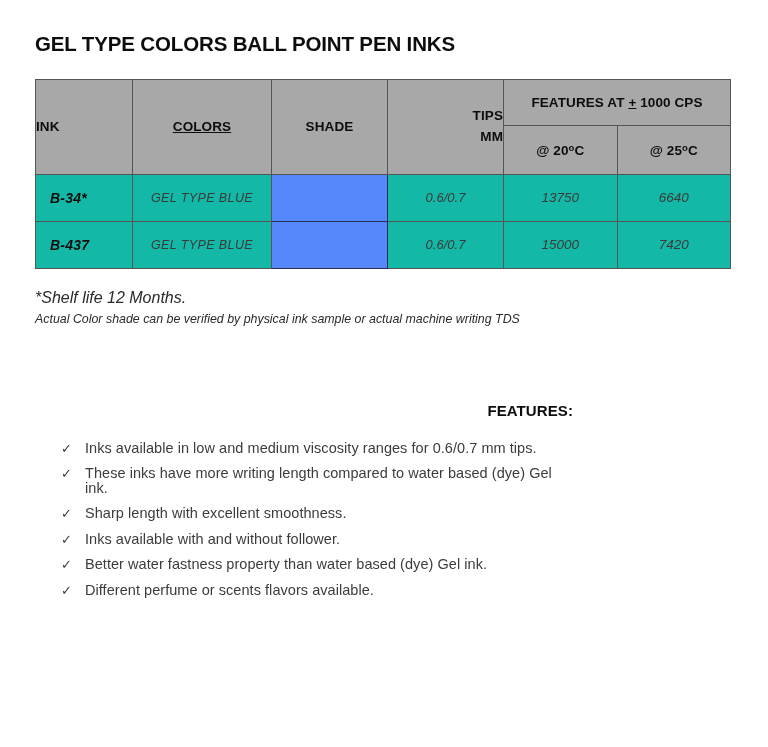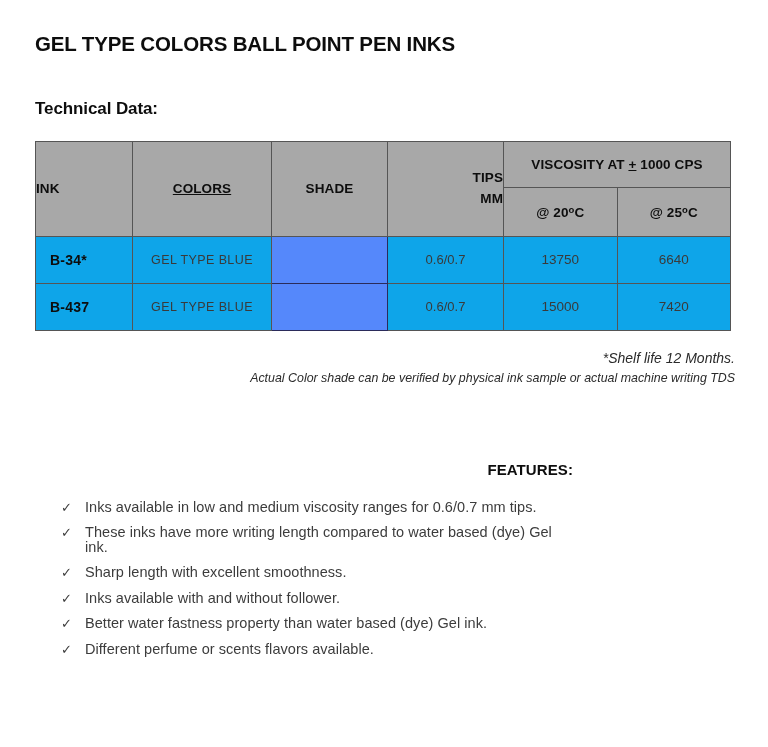--- a/index.html
+++ b/index.html
@@ -67,25 +67,26 @@
   th.col-tips      { width: 115px; text-align: right; line-height: 1.55; }
   th.col-visc      { text-align: center; height: 38px; }
   th.col-t20,
   th.col-t25       { width: 116px; text-align: center; height: 40px; font-size: 13.5px; }
   .head-tall       { height: 94px; }
   .tips-line { display: block; }
   .pm { text-decoration: underline; }
   .deg { font-size: 9.5px; vertical-align: 0.42em; }
 
   tbody td {
-    background: #0ea5e9;
+    background: #14b8a6;
     height: 46px;
     font-size: 12.5px;
     color: #3a3a3a;
     text-align: center;
+    font-style: italic;
   }
   tbody td.ink {
     text-align: left;
     padding-left: 14px;
     font-weight: bold;
     font-size: 14px;
     color: #0d0d0d;
     letter-spacing: 0.2px;
   }
   tbody td.shade-cell {
@@ -117,27 +118,27 @@
     color: #1a1a1a;
     line-height: 1.55;
   }
   .fn-main {
     font-weight: bold;
     font-size: 12.4px;
     text-align: left;
     letter-spacing: -0.05px;
   }
   .fn-sub {
-    font-size: 14px;
-    text-align: right;
+    font-size: 16px;
+    text-align: left;
     color: #2a2a2a;
   }
   .fn-sub2 {
     font-size: 12.4px;
-    text-align: right;
+    text-align: left;
     color: #2a2a2a;
   }
 
   
   .features-title {
     font-size: 15px;
     font-weight: bold;
     color: #0d0d0d;
     padding-top: 72px;
     letter-spacing: 0.1px;
@@ -164,35 +165,34 @@
     color: #3c3c3c;
   }
 </style>
 </head>
 <body>
 
 <div class="page">
 
   <h1 class="doc-title">GEL TYPE COLORS BALL POINT PEN INKS</h1>
 
-  <h2 class="section-title">Technical Data:</h2>
 
   <div class="table-wrap">
     <table class="tds">
       <thead>
         <tr>
           <th class="col-ink head-tall" rowspan="2">INK</th>
           <th class="col-colors head-tall" rowspan="2">COLORS</th>
           <th class="col-shade head-tall" rowspan="2">SHADE</th>
           <th class="col-tips head-tall" rowspan="2">
             <span class="tips-line">TIPS</span>
             <span class="tips-line">MM</span>
           </th>
           <th class="col-visc" colspan="2">
-            <span>VISCOSITY AT </span><span class="pm">+</span><span> 1000 CPS</span>
+            <span>FEATURES AT </span><span class="pm">+</span><span> 1000 CPS</span>
           </th>
         </tr>
         <tr>
           <th class="col-t20">
             <span>@ 20</span><span class="deg">o</span><span>C</span>
           </th>
           <th class="col-t25">
             <span>@ 25</span><span class="deg">o</span><span>C</span>
           </th>
         </tr>

